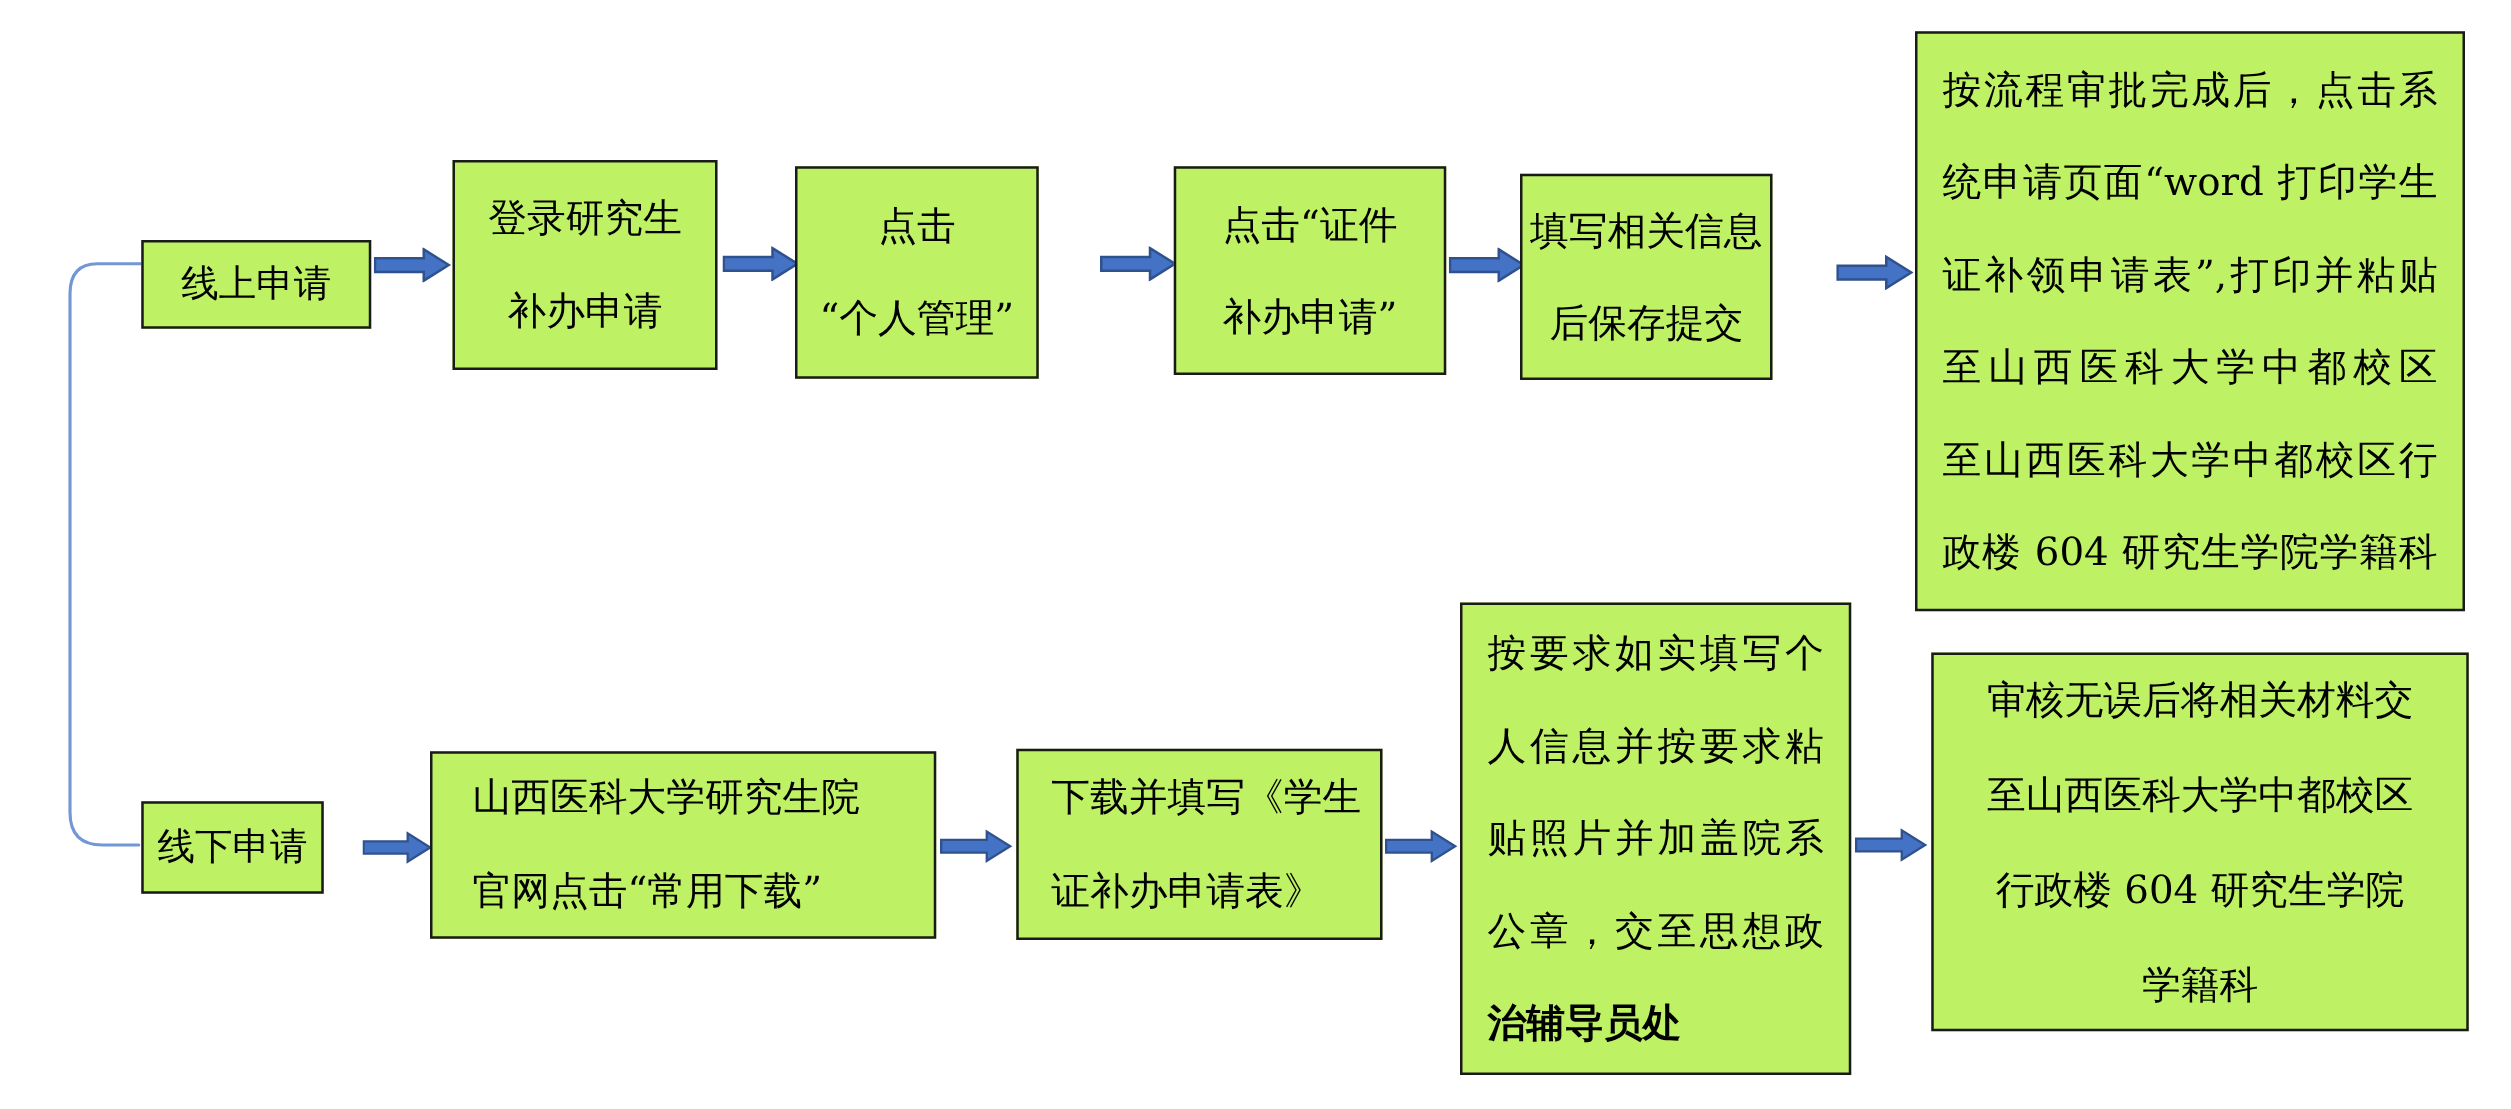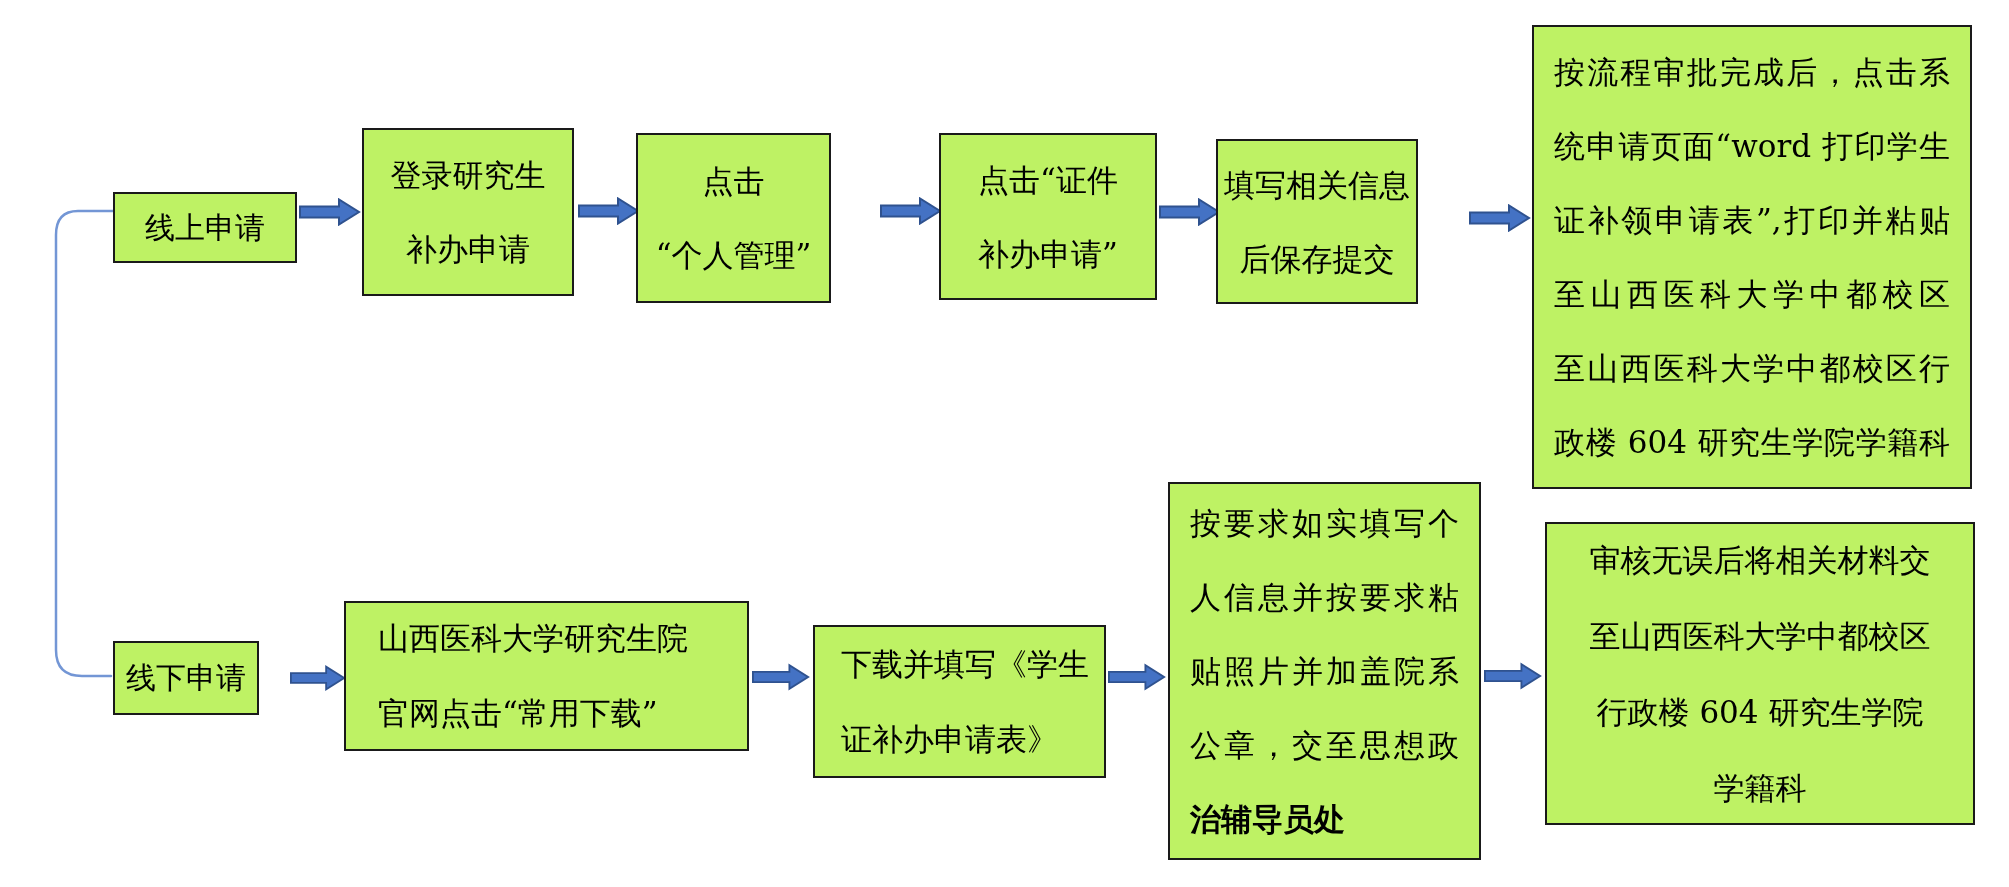--- a/index.html
+++ b/index.html
@@ -119,21 +119,21 @@
 
   <div class="node leftal" style="left:344px; top:601px; width:405px; height:150px; padding-left:32px;">
     <div class="line lh75">山西医科大学研究生院</div>
     <div class="line lh75">官网点击“常用下载”</div>
   </div>
 
   <svg class="arrow" style="left:752px; top:663px;" width="58" height="28" viewBox="0 0 62 28" stroke-width="2" stroke="#2F528F">
     <polygon points="1,8.5 40,8.5 40,1.5 60,14 40,26.5 40,19.5 1,19.5" fill="#4472C4"></polygon>
   </svg>
 
-  <div class="node leftal" style="left:813px; top:625px; width:293px; height:153px; padding-left:26px;">
+  <div class="node leftal" style="left:813px; top:599px; width:293px; height:153px; padding-left:26px;">
     <div class="line lh75">下载并填写《学生</div>
     <div class="line lh75">证补办申请表》</div>
   </div>
 
   <svg class="arrow" style="left:1108px; top:663px;" width="58" height="28" viewBox="0 0 62 28" stroke-width="2" stroke="#2F528F">
     <polygon points="1,8.5 40,8.5 40,1.5 60,14 40,26.5 40,19.5 1,19.5" fill="#4472C4"></polygon>
   </svg>
 
   <div class="node leftal" style="left:1168px; top:482px; width:313px; height:378px; padding:0 20px;">
     <div class="line just">按要求如实填写个</div>

